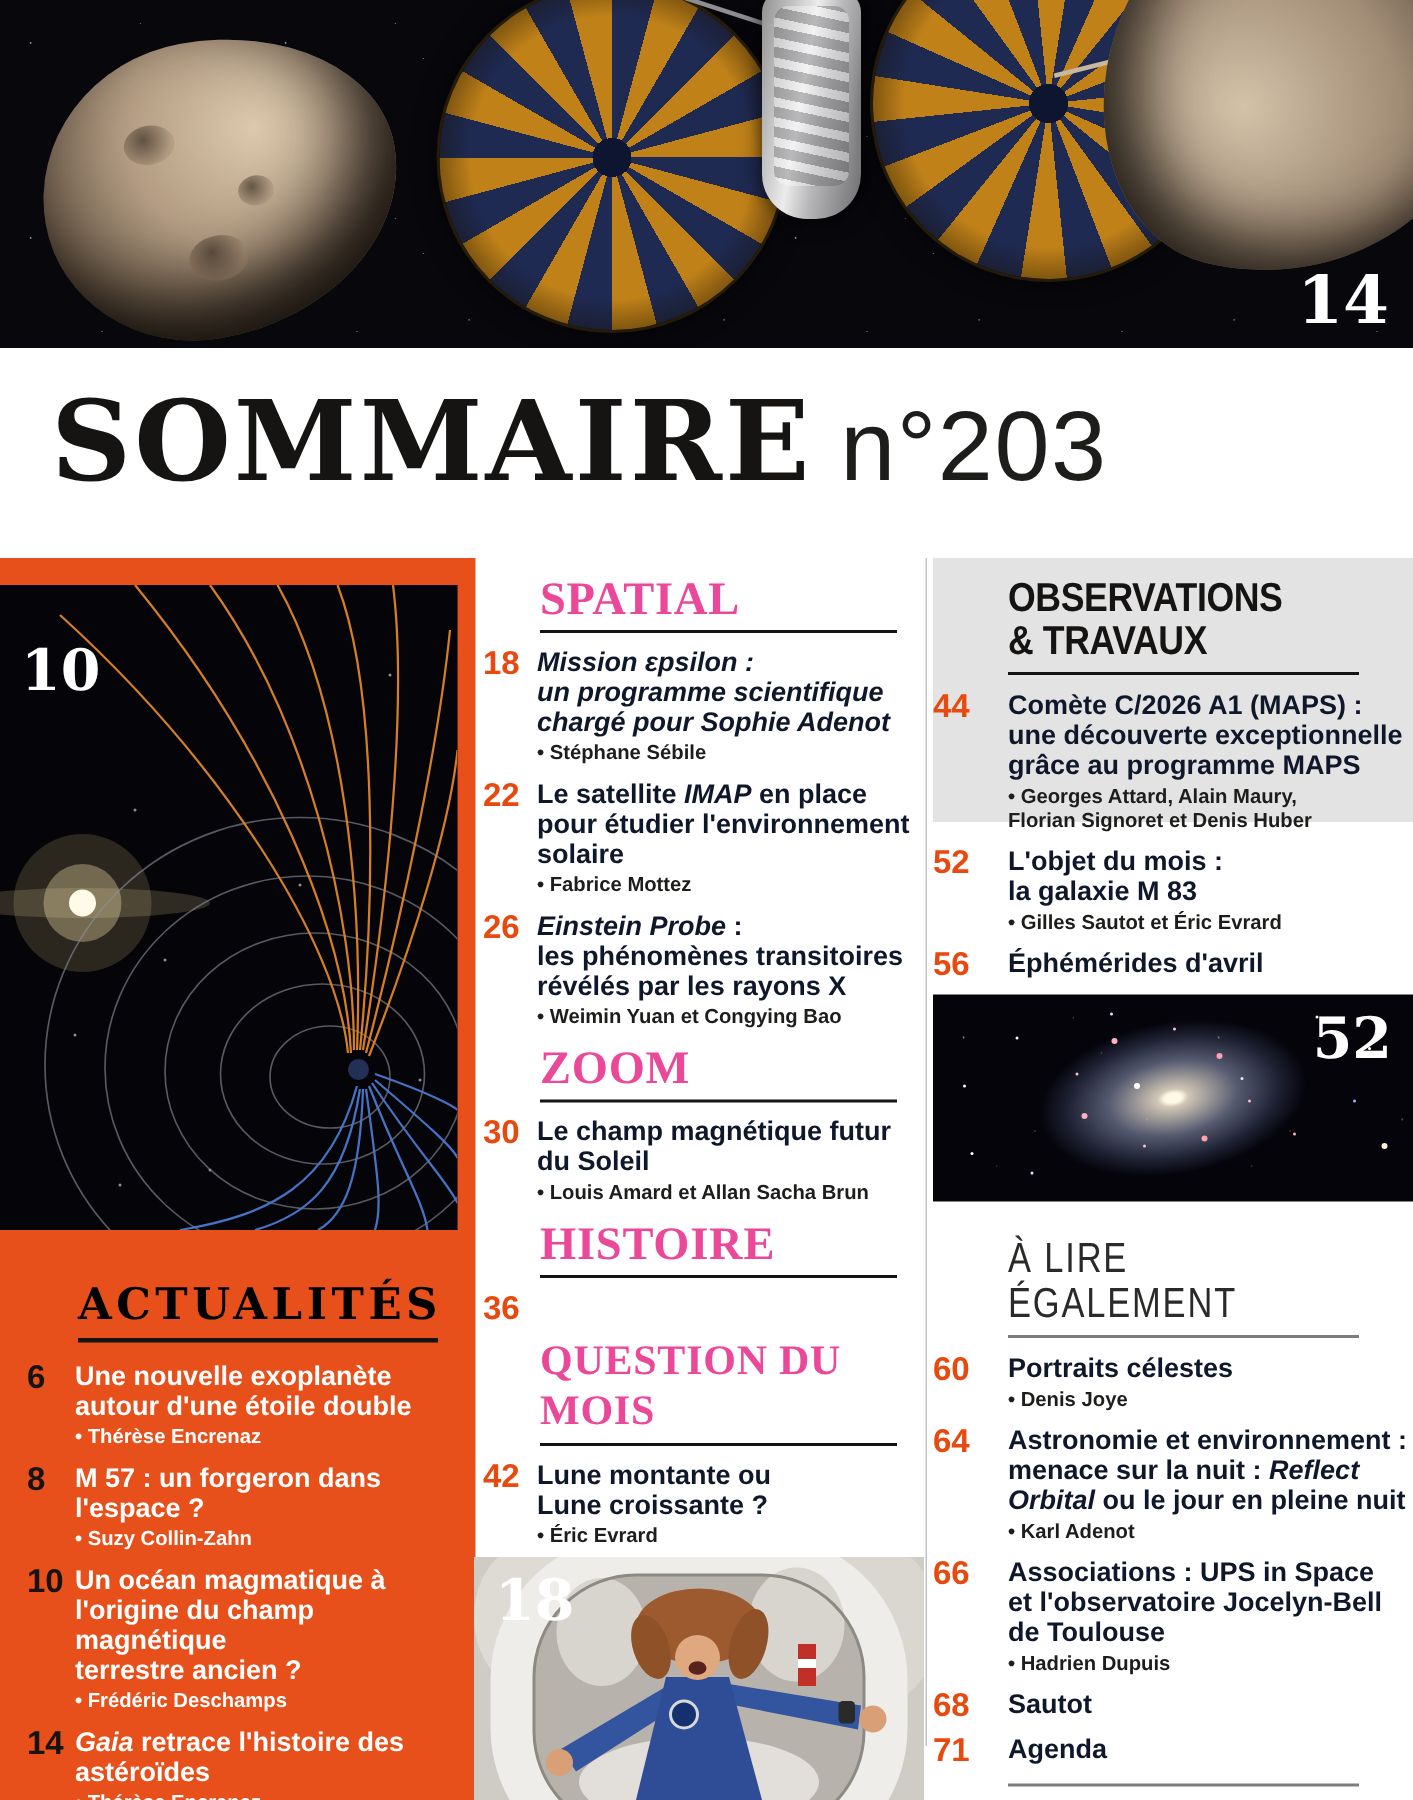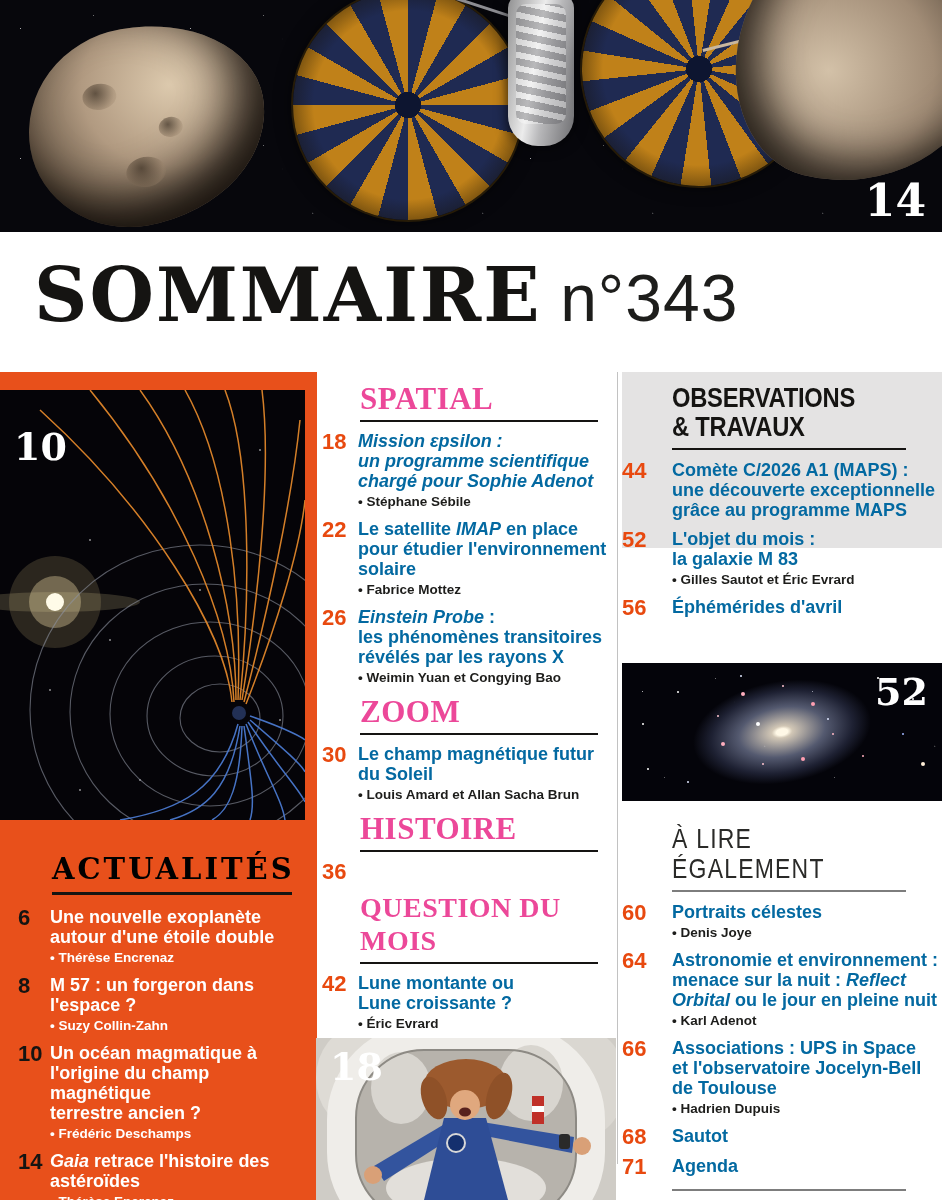--- a/index.html
+++ b/index.html
@@ -72,21 +72,21 @@
     transform:scaleX(.82); transform-origin:left; color:#2a2a28; margin:12px 0 0 50px; }
   .rule-dark { height:2px; background:#151412; margin:6px 0 10px 50px; width:234px; }
   .rule-gray { height:2px; background:#7d7d7d; margin:6px 0 10px 50px; width:234px; }
   
   .toc-item { display:flex; margin-bottom:9px; }
   .pg { flex:0 0 38px; font-weight:bold; font-size:22px; line-height:21px; color:#E8490F; }
   .left-content .pg { color:#151412; flex-basis:32px; }
   .mid-col .pg { padding-left:2px; }
   .right-col .pg { flex-basis:50px; }
   .tbody { flex:1; }
-  .title { font-weight:bold; font-size:18px; line-height:20px; white-space:pre-line; color:#0369a1; }
+  .title { font-weight:bold; font-size:18px; line-height:20px; white-space:pre-line; color:#0f172a; }
   .left-content .title { color:#fff; }
   .title .it { font-style:italic; }
   .authors { font-size:13.5px; line-height:16px; font-weight:bold; margin-top:3px; white-space:pre-line; color:#1d1d1b; }
   .authors:before { content:"• "; }
   .left-content .authors { color:#fff; }
   
   .galaxy { position:absolute; left:622px; top:663px; width:320px; height:138px; background:#04040a; overflow:hidden; }
   .galaxy .core { position:absolute; left:45px; top:4px; width:230px; height:130px; border-radius:50%; transform:rotate(-10deg);
     background:radial-gradient(closest-side, #fff8e6 0 5%, rgba(232,220,200,.9) 9%, rgba(150,160,195,.55) 38%, rgba(90,100,145,.3) 62%, transparent 78%); }
   .galaxy .dots { position:absolute; left:0; top:0; width:2px; height:2px; border-radius:50%; background:transparent;
@@ -111,21 +111,21 @@
   <div class="mast mast2"></div>
   <div class="craft-body"></div>
   <div class="disc disc2"></div>
   <div class="mast mast1"></div>
   <div class="asteroid-r"></div>
   <div class="badge badge-14">14</div>
 </div>
 
 <div class="masthead">
   <span class="big">SOMMAIRE</span>
-  <span class="num">n°343</span>
+  <span class="num">n°203</span>
 </div>
 
 <div class="divider"></div>
 <div class="gray-panel"></div>
 
 <div class="left-panel">
   <div class="field-img">
     <svg width="305" height="430" viewBox="0 0 305 430">
       <rect width="305" height="430" fill="#050408"></rect>
       <g fill="#fff" opacity=".55">
@@ -316,20 +316,22 @@
   <div class="cond-bold">OBSERVATIONS
 &amp; TRAVAUX</div>
   <div class="rule-dark"></div>
   <div>
       <div class="toc-item">
         <span class="pg">44</span>
         <div class="tbody">
           <div class="title"><span>Comète C/2026 A1 (MAPS) :
 une découverte exceptionnelle
 grâce au programme MAPS</span></div>
+          <div class="authors">Georges Attard, Alain Maury,
+Florian Signoret et Denis Huber</div>
         </div>
       </div>
       <div class="toc-item">
         <span class="pg">52</span>
         <div class="tbody">
           <div class="title"><span>L'objet du mois :
 la galaxie M 83</span></div>
           <div class="authors">Gilles Sautot et Éric Evrard</div>
         </div>
       </div>

